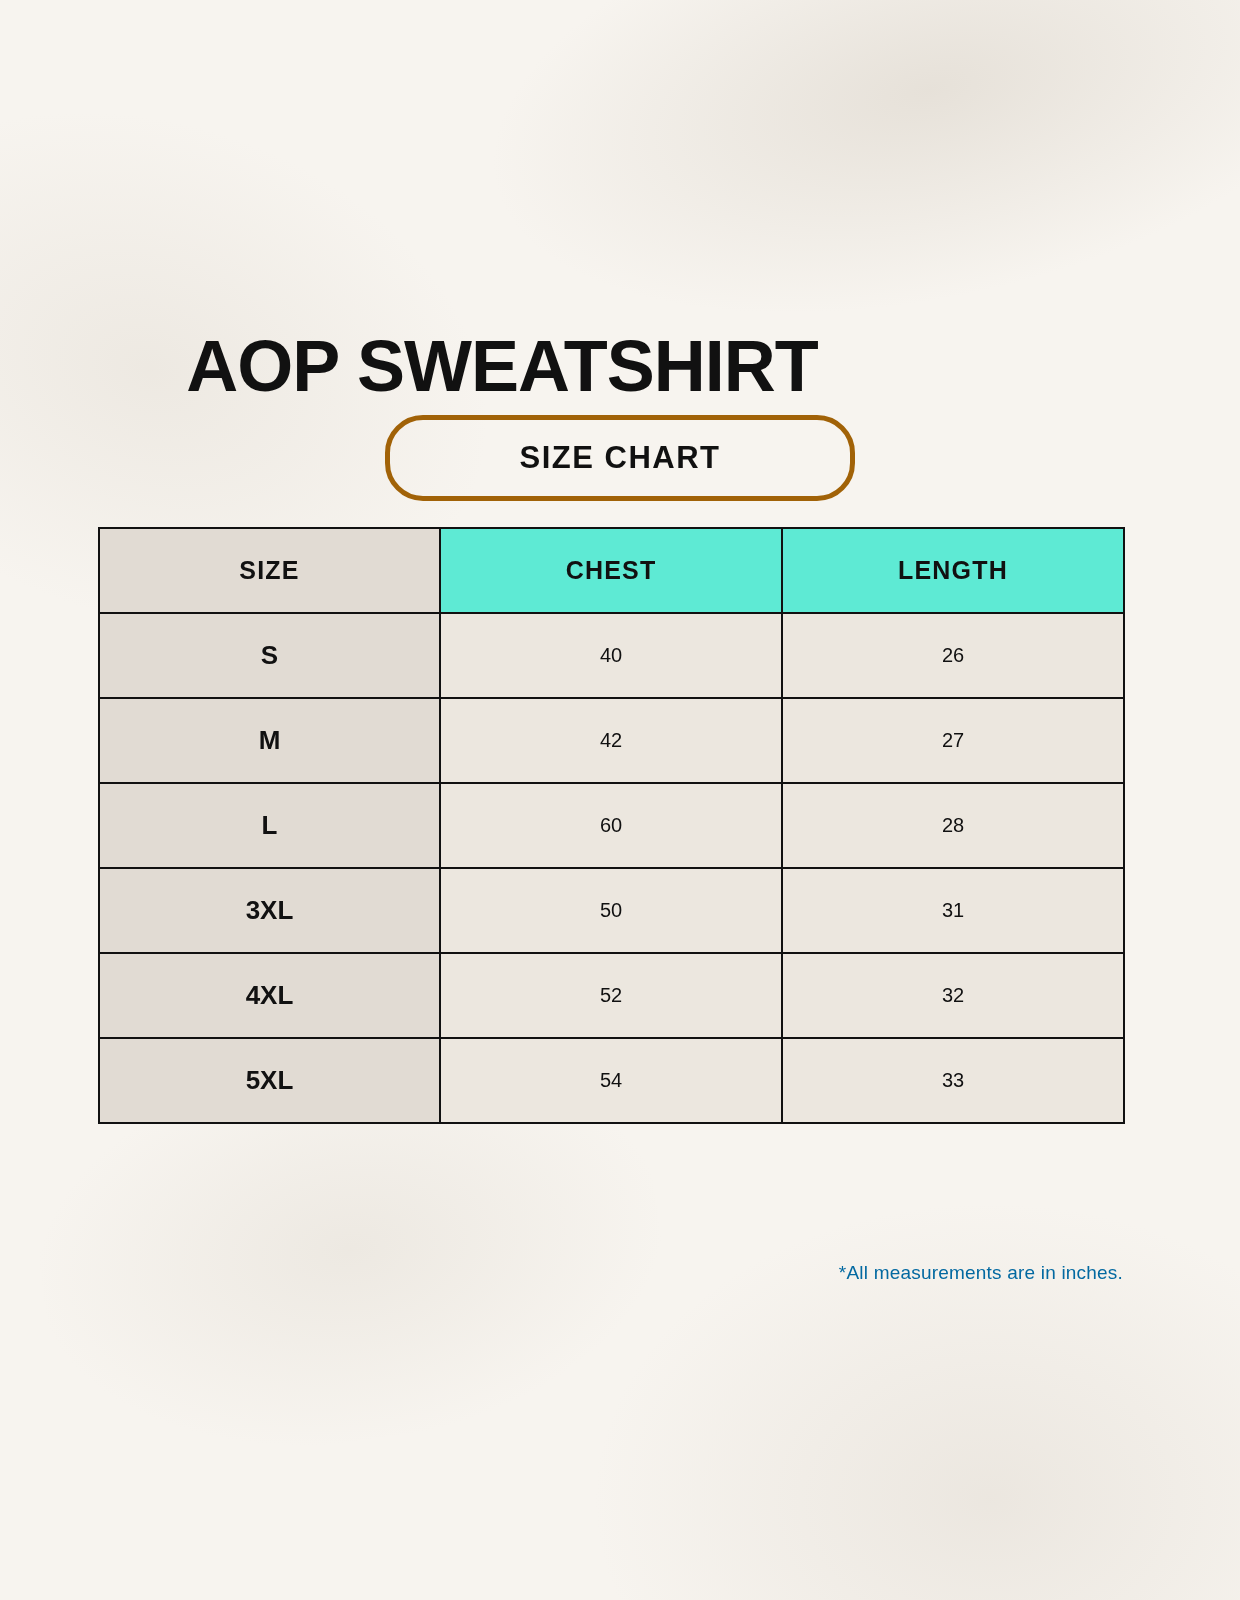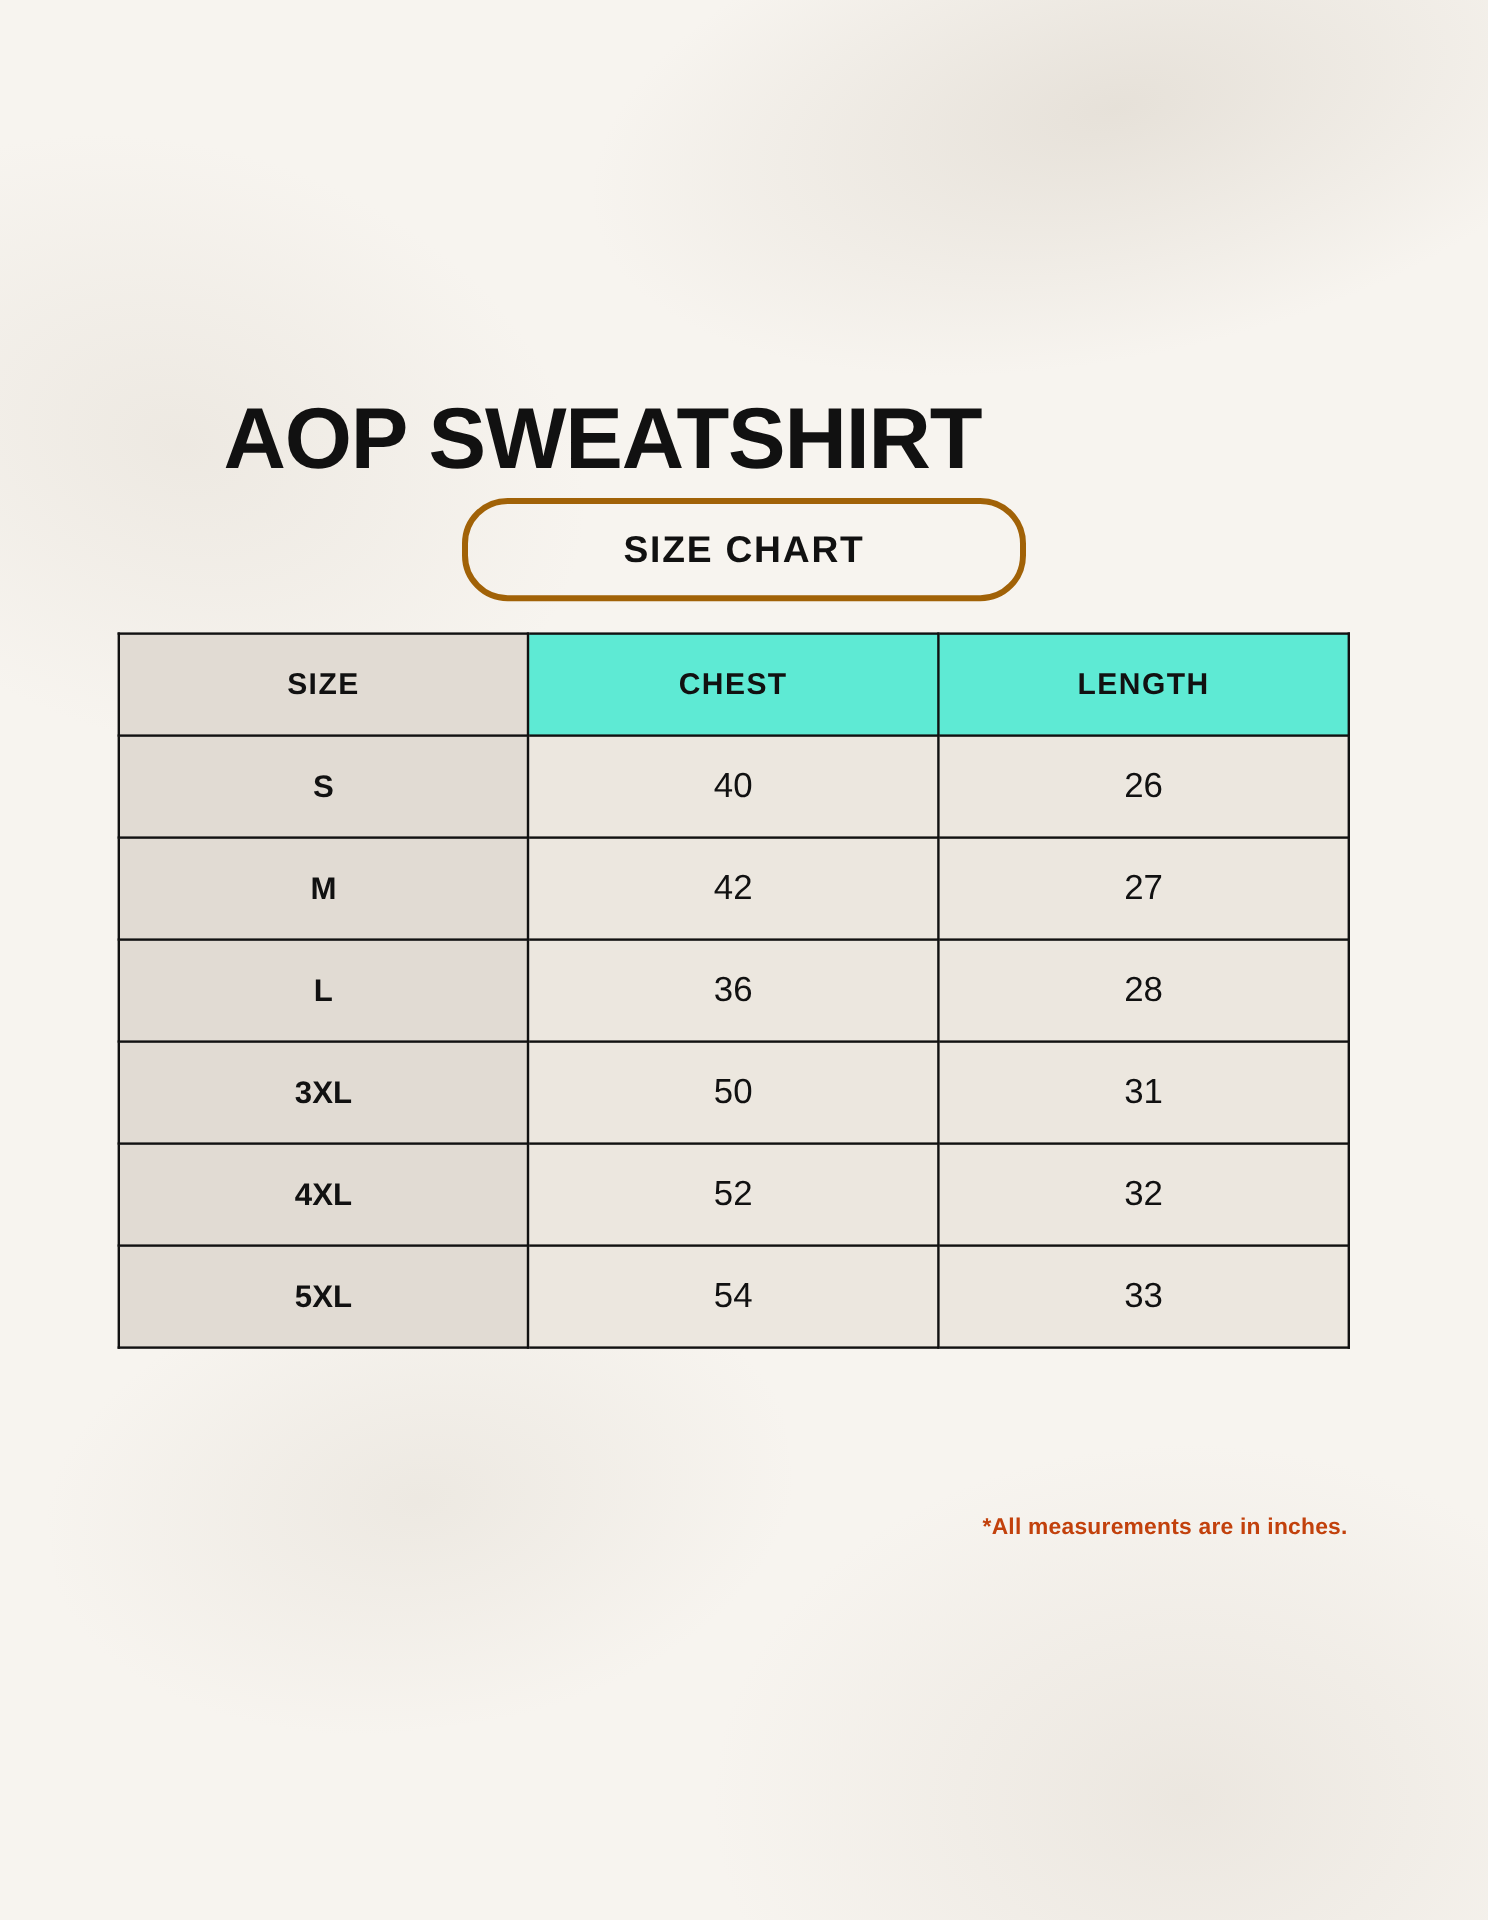--- a/index.html
+++ b/index.html
@@ -111,33 +111,33 @@
   th.h-size { background: #e1dbd3; }
   th.h-meas { background: #5eead4; }
 
   tbody td.cell-size {
     background: #e1dbd3;
     font-size: 26px;
     font-weight: bold;
   }
   tbody td.cell-val {
     background: #ece7df;
-    font-size: 29px;
+    font-size: 20px;
     font-weight: normal;
   }
 
   .footnote {
     position: absolute;
     top: 1262px;
     left: 98px;
     width: 1025px;
     text-align: right;
     font-size: 19px;
-    font-weight: bold;
-    color: #c2410c;
+    font-weight: normal;
+    color: #0369a1;
     letter-spacing: 0.2px;
   }
 </style>
 </head>
 <body>
 
 <div class="page">
 
   <div class="bg-wash wash-1"></div>
   <div class="bg-wash wash-2"></div>
@@ -170,21 +170,21 @@
           <td class="cell-val">40</td>
           <td class="cell-val">26</td>
         </tr>
         <tr>
           <td class="cell-size">M</td>
           <td class="cell-val">42</td>
           <td class="cell-val">27</td>
         </tr>
         <tr>
           <td class="cell-size">L</td>
-          <td class="cell-val">36</td>
+          <td class="cell-val">60</td>
           <td class="cell-val">28</td>
         </tr>
         <tr>
           <td class="cell-size">3XL</td>
           <td class="cell-val">50</td>
           <td class="cell-val">31</td>
         </tr>
         <tr>
           <td class="cell-size">4XL</td>
           <td class="cell-val">52</td>

